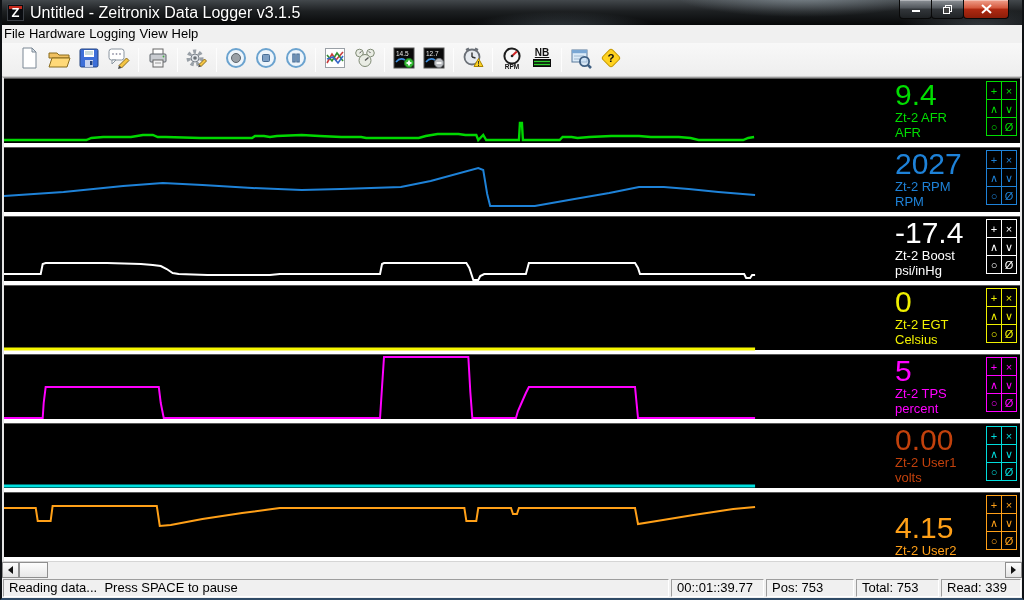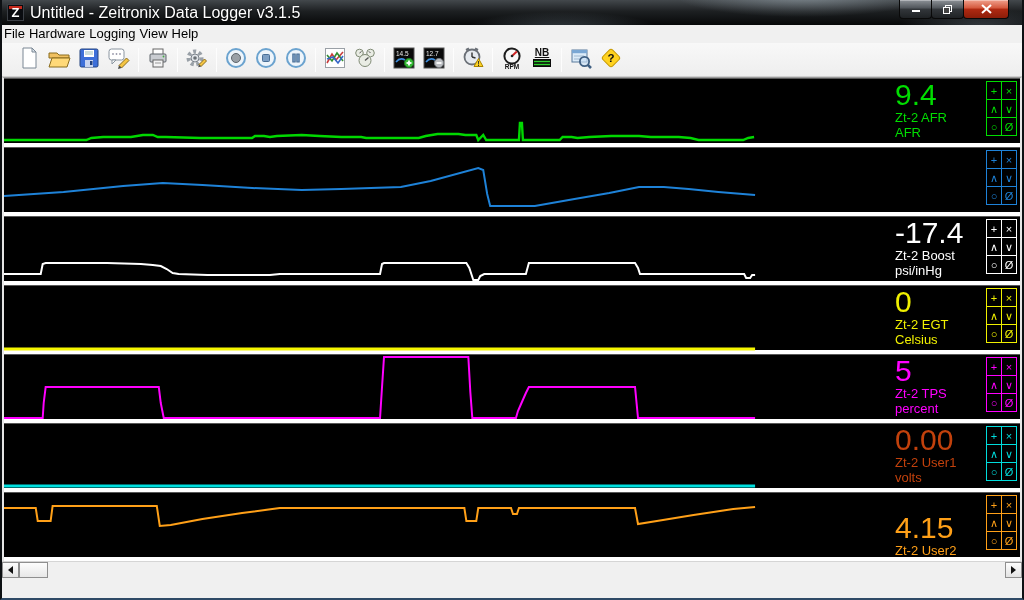--- a/index.html
+++ b/index.html
@@ -277,20 +277,25 @@
           <span>∧</span>
           <span>∨</span>
           <span>○</span>
           <span>Ø</span>
         </div>
       </div>
       <div class="strip">
         <svg class="trace" viewBox="0 0 1024 64" preserveAspectRatio="none">
           <polyline points="0,47 60,43 120,37 160,34 200,36 250,39 300,41 340,40 400,38 430,32 478,19 483,21 487,45 490,57 535,57 575,50 610,44 640,38 665,38 690,40 720,43 757,46" fill="none" stroke="#1e82d8" stroke-width="2"></polyline>
         </svg>
+        <div class="valblock" style="color: rgb(30, 130, 216);">
+          <div class="value">2027</div>
+          <div class="lbl">Zt-2 RPM</div>
+          <div class="lbl">RPM</div>
+        </div>
         <div class="ctlgrid" style="color: rgb(30, 130, 216);">
           <span>+</span>
           <span>×</span>
           <span>∧</span>
           <span>∨</span>
           <span>○</span>
           <span>Ø</span>
         </div>
       </div>
       <div class="strip">
@@ -388,13 +393,20 @@
   <div class="hscroll">
     <div class="sbtn left">
         <span class="arrow-l"></span>
       </div>
     <div class="sthumb"></div>
     <div class="sbtn right">
         <span class="arrow-r"></span>
       </div>
   </div>
 
+  <div class="statusbar">
+    <div class="spanel msg">Reading data...  Press SPACE to pause</div>
+    <div class="spanel time">00::01::39.77</div>
+    <div class="spanel pos">Pos: 753</div>
+    <div class="spanel total">Total: 753</div>
+    <div class="spanel read">Read: 339</div>
+  </div>
 </div>
 
 </body></html>

